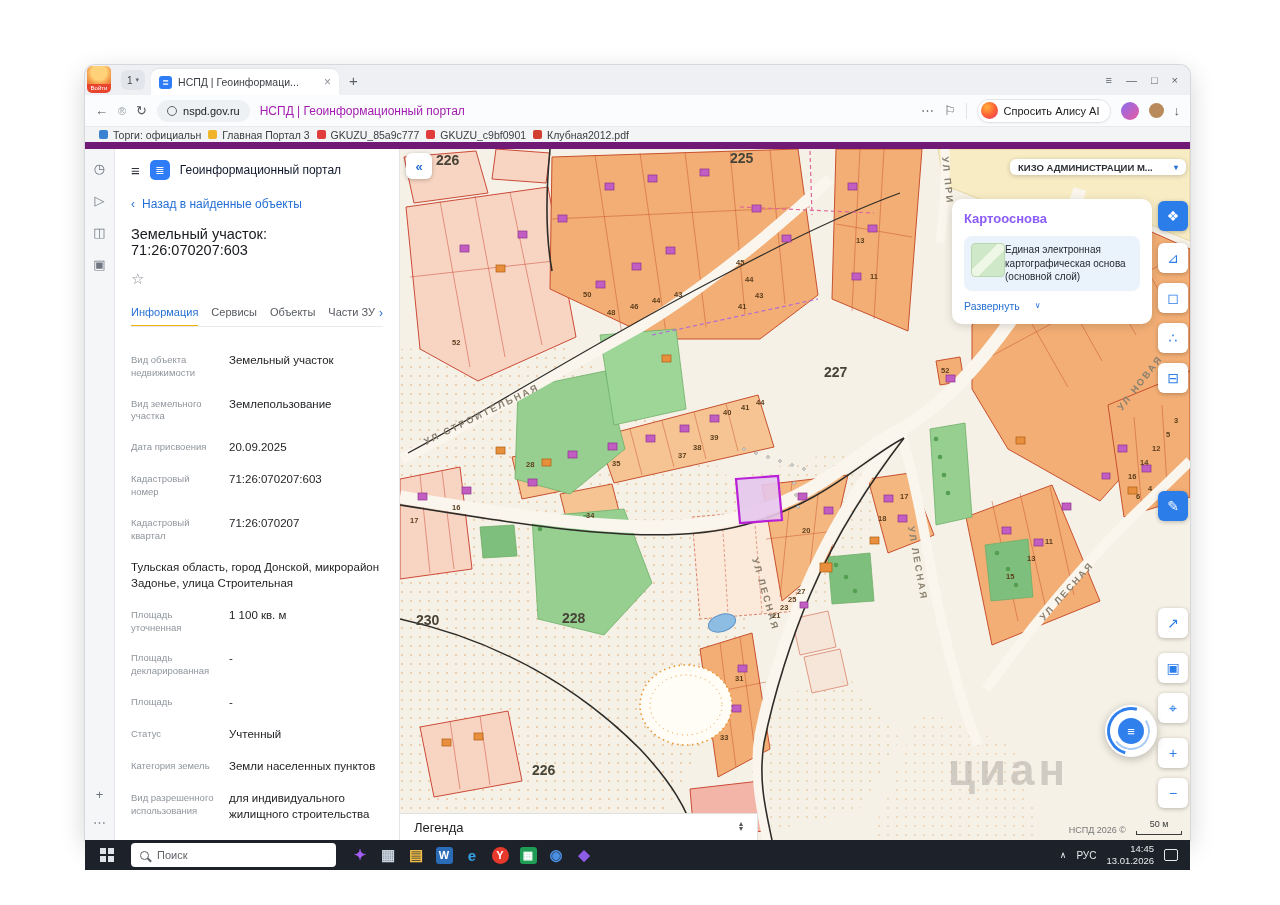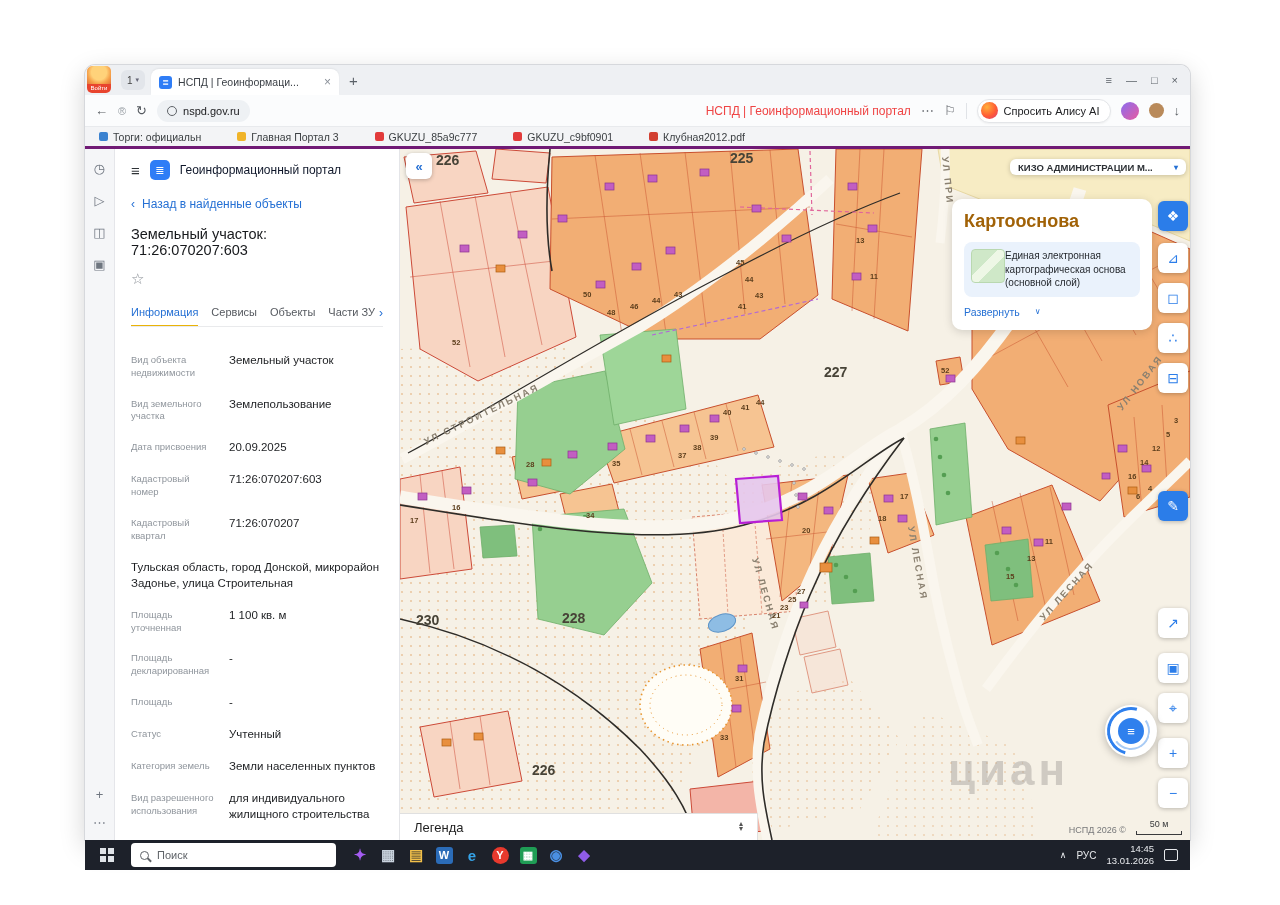--- a/index.html
+++ b/index.html
@@ -20,28 +20,28 @@
   .tab-close{color:#8a9099;font-size:12px;cursor:pointer}
   .newtab{font-size:15px;color:#5b6168;margin:0 10px;cursor:pointer}
   .tb-right{margin-left:auto;display:flex;gap:14px;align-items:center;padding-right:12px;color:#5b6168;font-size:11px}
   .tb-right span{cursor:pointer}
   
   .addrbar{height:32px;background:#fbfcfd;border-bottom:1px solid #e8eaed;display:flex;align-items:center;gap:10px;padding:0 10px;flex:none}
   .nav-ic{color:#55595f;font-size:13px;cursor:pointer}
   .nav-ic.dim{color:#9aa0a6;font-size:11px}
   .urlchip{height:22px;background:#eef1f4;border-radius:12px;display:flex;align-items:center;gap:6px;padding:0 10px;font-size:11px;color:#202124;cursor:text}
   .site-ic{width:10px;height:10px;border:1.3px solid #5f6368;border-radius:50%}
-  .page-title{flex:1;text-align:right;font-size:12px;color:#ef4444;white-space:nowrap;overflow:hidden}
+  .page-title{flex:1;text-align:left;font-size:12px;color:#a21caf;white-space:nowrap;overflow:hidden}
   .vdiv{width:1px;height:16px;background:#e0e3e7}
   .alice{height:24px;border:1px solid #e3e5e8;border-radius:13px;background:#fff;display:flex;align-items:center;gap:6px;padding:2px 10px 2px 3px;font-size:11px;color:#202124;box-shadow:0 1px 2px rgba(0,0,0,.05);cursor:pointer}
   .alice-ic{width:17px;height:17px;border-radius:50%;background:radial-gradient(circle at 35% 30%,#ffb03a,#ff5c35 55%,#d93a7a);flex:none}
   .ava{width:18px;height:18px;border-radius:50%;background:linear-gradient(135deg,#8a6cf0,#e85aa0);cursor:pointer}
   .paw{width:15px;height:15px;border-radius:50%;background:#b98a5a;cursor:pointer}
   
-  .bookmarks{height:22px;background:#f3f4f6;border-bottom:3px solid #701a75;display:flex;align-items:center;gap:36px;padding:0 14px;font-size:10.5px;color:#3c4043;flex:none}
+  .bookmarks{height:22px;background:#f3f4f6;border-bottom:7px solid #701a75;display:flex;align-items:center;gap:7px;padding:0 14px;font-size:10.5px;color:#3c4043;flex:none}
   .bm{display:flex;align-items:center;gap:5px;cursor:pointer;white-space:nowrap}
   .bm-ico{width:9px;height:9px;border-radius:2px;display:inline-block}
   
   .content{flex:1;display:flex;min-height:0}
   .vstrip{width:30px;background:#f5f6f8;border-right:1px solid #e5e6ea;display:flex;flex-direction:column;align-items:center;padding:12px 0 10px;flex:none}
   #vstrip-top{display:flex;flex-direction:column;gap:17px;align-items:center}
   #vstrip-bottom{margin-top:auto;display:flex;flex-direction:column;gap:13px;align-items:center;color:#9aa0a6}
   .vico{color:#6f7680;font-size:13px;cursor:pointer}
   
   .panel{width:285px;background:#fff;border-right:1px solid #e4e5e8;padding:0 16px;overflow:hidden;display:flex;flex-direction:column;flex:none}
@@ -65,21 +65,21 @@
   .map{flex:1;position:relative;background:#f6f1e6;overflow:hidden}
   #map-svg{position:absolute;inset:0}
   #map-svg text{font-family:"Liberation Sans",sans-serif}
   .q-label{font-size:14px;font-weight:700;fill:#474337}
   .s-label{font-size:9.5px;font-weight:700;fill:#8a8070;letter-spacing:2.2px}
   .p-label{font-size:7.5px;font-weight:600;fill:#5c3e1c}
   .collapse-btn{position:absolute;left:6px;top:4px;width:26px;height:26px;background:#fff;border-radius:6px;box-shadow:0 1px 4px rgba(0,0,0,.25);display:flex;align-items:center;justify-content:center;color:#2570d4;font-size:13px;font-weight:700;z-index:5;cursor:pointer}
   .layer-dd{position:absolute;top:10px;right:4px;height:16px;width:176px;background:#fff;border-radius:6px;box-shadow:0 1px 5px rgba(0,0,0,.2);display:flex;align-items:center;justify-content:space-between;padding:0 8px;font-size:9.5px;font-weight:700;color:#2b2f34;z-index:6;cursor:pointer;white-space:nowrap;overflow:hidden}
   .dd-caret{color:#2570d4;font-size:8px;margin-left:4px}
   .basemap{position:absolute;top:50px;right:38px;width:200px;background:#fff;border-radius:10px;box-shadow:0 2px 10px rgba(0,0,0,.15);padding:12px;z-index:6}
-  .bm-title{font-size:18px;font-weight:700;color:#a16207}
+  .bm-title{font-size:13px;font-weight:700;color:#8b5cf6}
   .bm-row{display:flex;background:#eaf2fc;border-radius:8px;padding:7px;margin-top:10px;cursor:pointer}
   .bm-thumb{width:34px;height:34px;flex:none;border-radius:4px;background:linear-gradient(135deg,#cfe8c8 0 40%,#eef7e6 40% 60%,#cfe8c8 60%);border:1px solid #b9d8b0}
   .bm-text{font-size:10px;color:#1f2328;line-height:1.35}
   .bm-link{margin-top:9px;color:#2570d4;font-size:10.5px;display:flex;gap:15px;align-items:center;cursor:pointer}
   .bm-caret{font-size:8px}
   .tool{position:absolute;right:2px;width:30px;height:30px;background:#fff;border-radius:6px;box-shadow:0 1px 4px rgba(0,0,0,.25);color:#2b7de9;display:flex;align-items:center;justify-content:center;font-size:14px;cursor:pointer;z-index:6}
   .tool.primary{background:#2b7de9;color:#fff}
   .assist{position:absolute;right:33px;top:556px;width:52px;height:52px;border-radius:50%;background:#fff;box-shadow:0 2px 8px rgba(0,0,0,.25);z-index:6;display:flex;align-items:center;justify-content:center;cursor:pointer}
   .assist::before{content:"";position:absolute;inset:2px;border-radius:50%;border:3px solid #2f80ed;border-bottom-color:transparent;border-right-color:transparent;transform:rotate(-30deg)}
   .assist::after{content:"";position:absolute;inset:7px;border-radius:50%;border:2px solid #a8cbf5;border-top-color:transparent;border-left-color:transparent;transform:rotate(10deg)}

